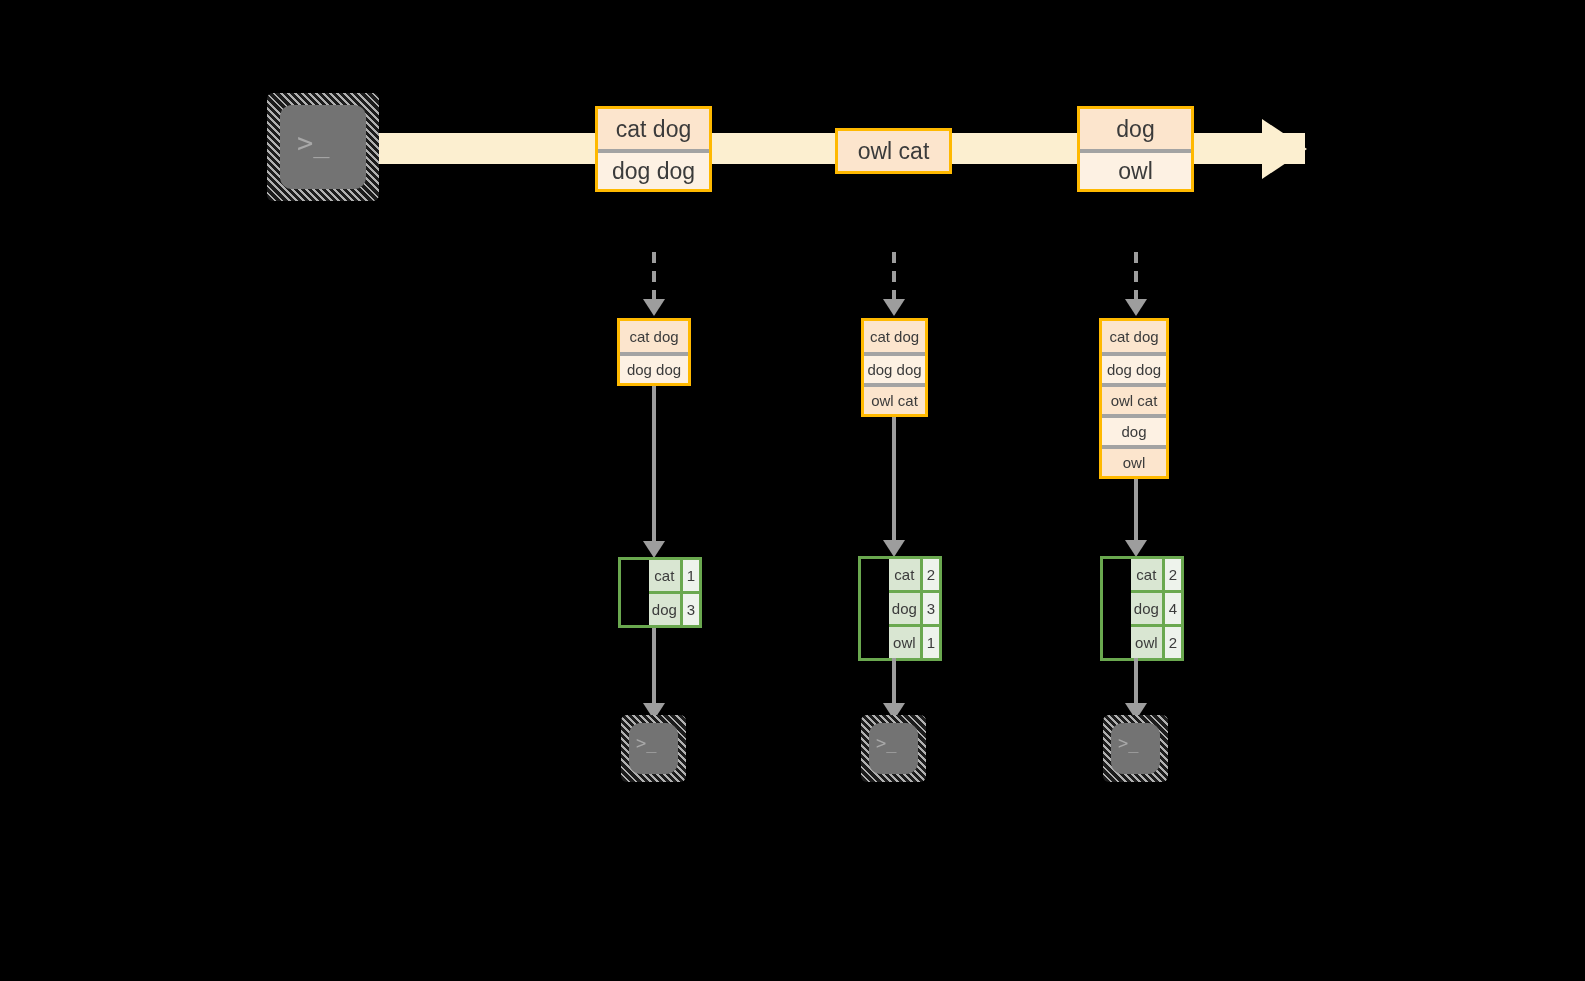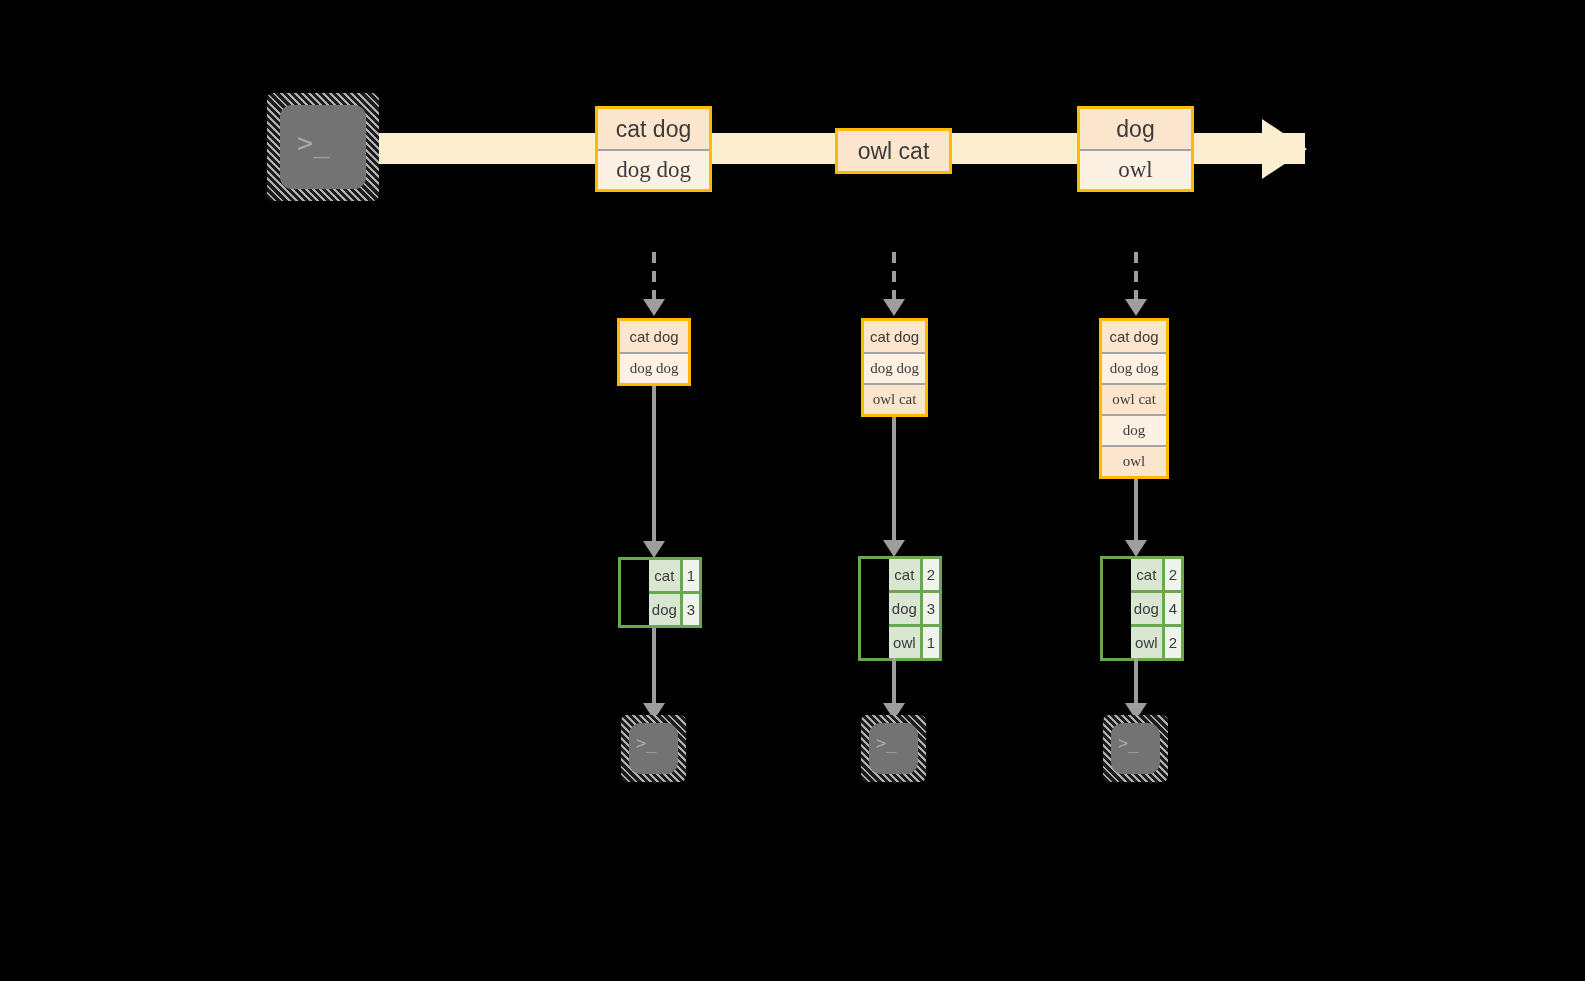--- a/index.html
+++ b/index.html
@@ -69,21 +69,21 @@
   .ebox .row {
     box-sizing: border-box;
     display: flex;
     align-items: center;
     justify-content: center;
     color: #3b3b3b;
     white-space: nowrap;
   }
   .ebox .row.dark  { background: #fce5cd; }
   .ebox .row.light { background: #fdf1e3; }
-  .ebox .row + .row { border-top: 2px solid #a3a3a3; font-family: Liberation Serif, serif; }
+  .ebox .row + .row { border-top: 4px solid #a3a3a3; }
 
   .ebox.big .row  { height: 40px; font-size: 23px; }
   .ebox.mini .row { height: 31px; font-size: 15px; }
 
   
   .rtable {
     position: absolute;
     box-sizing: border-box;
     border: 3px solid #6aa84f;
     display: flex;

